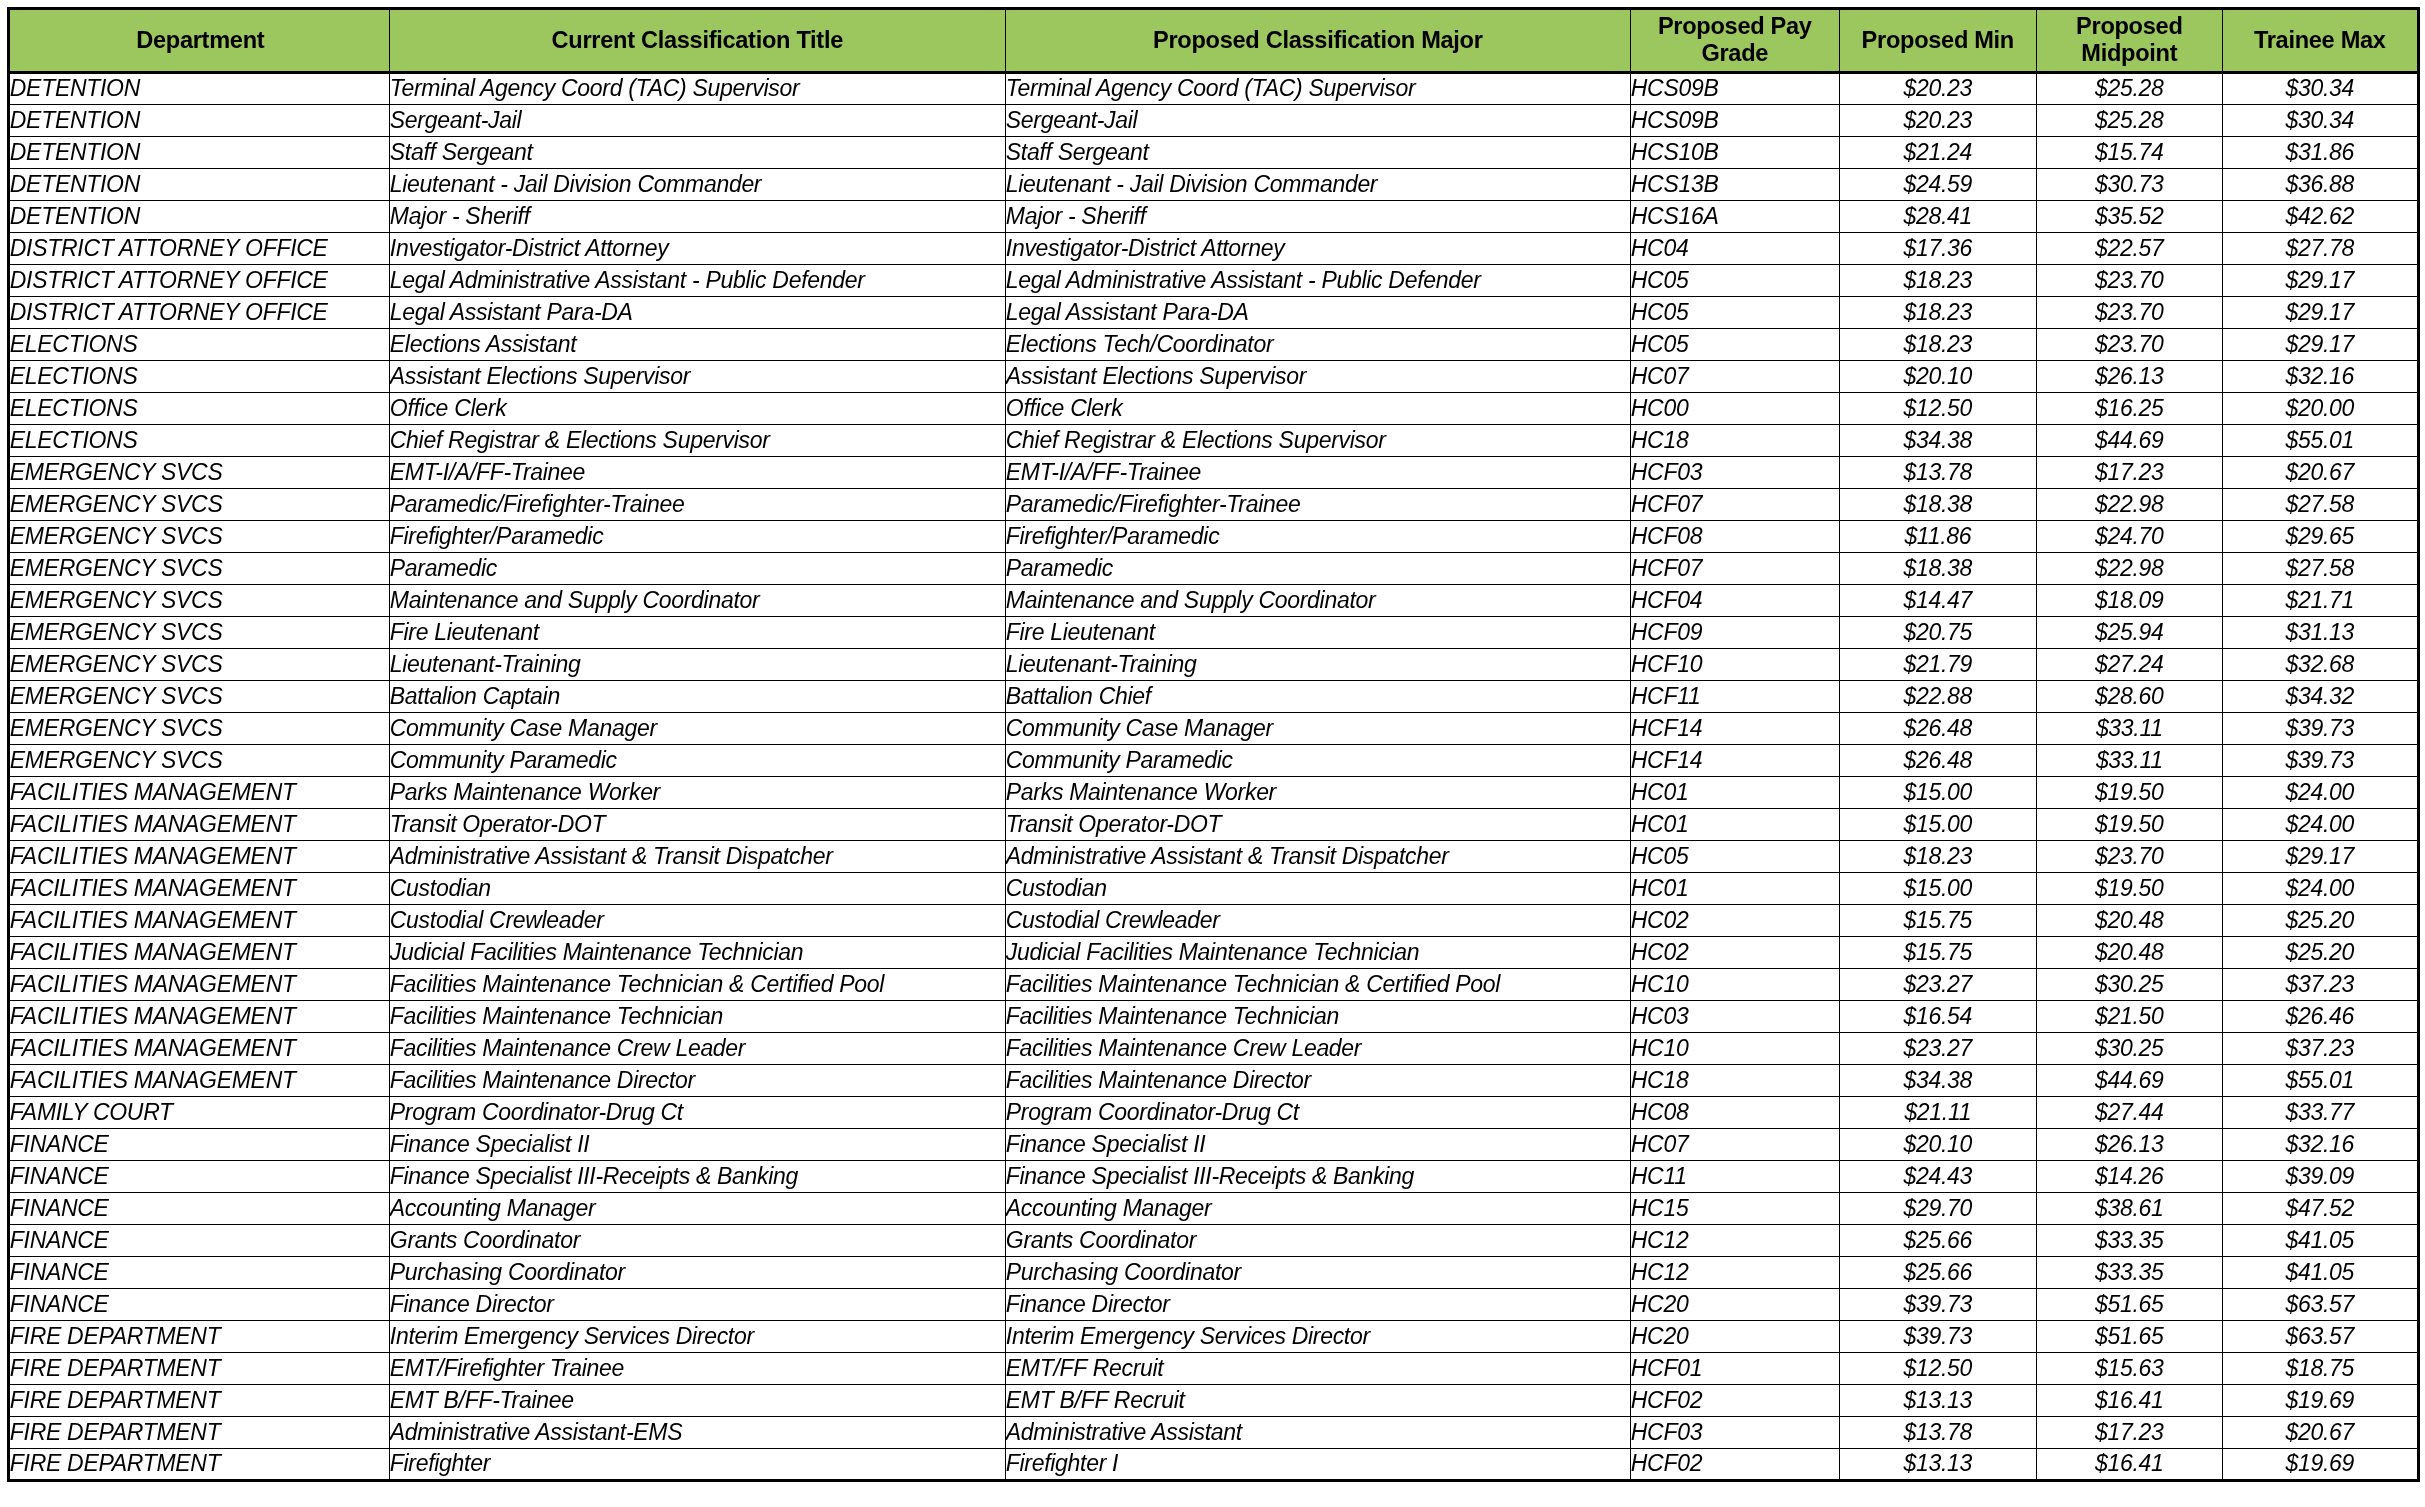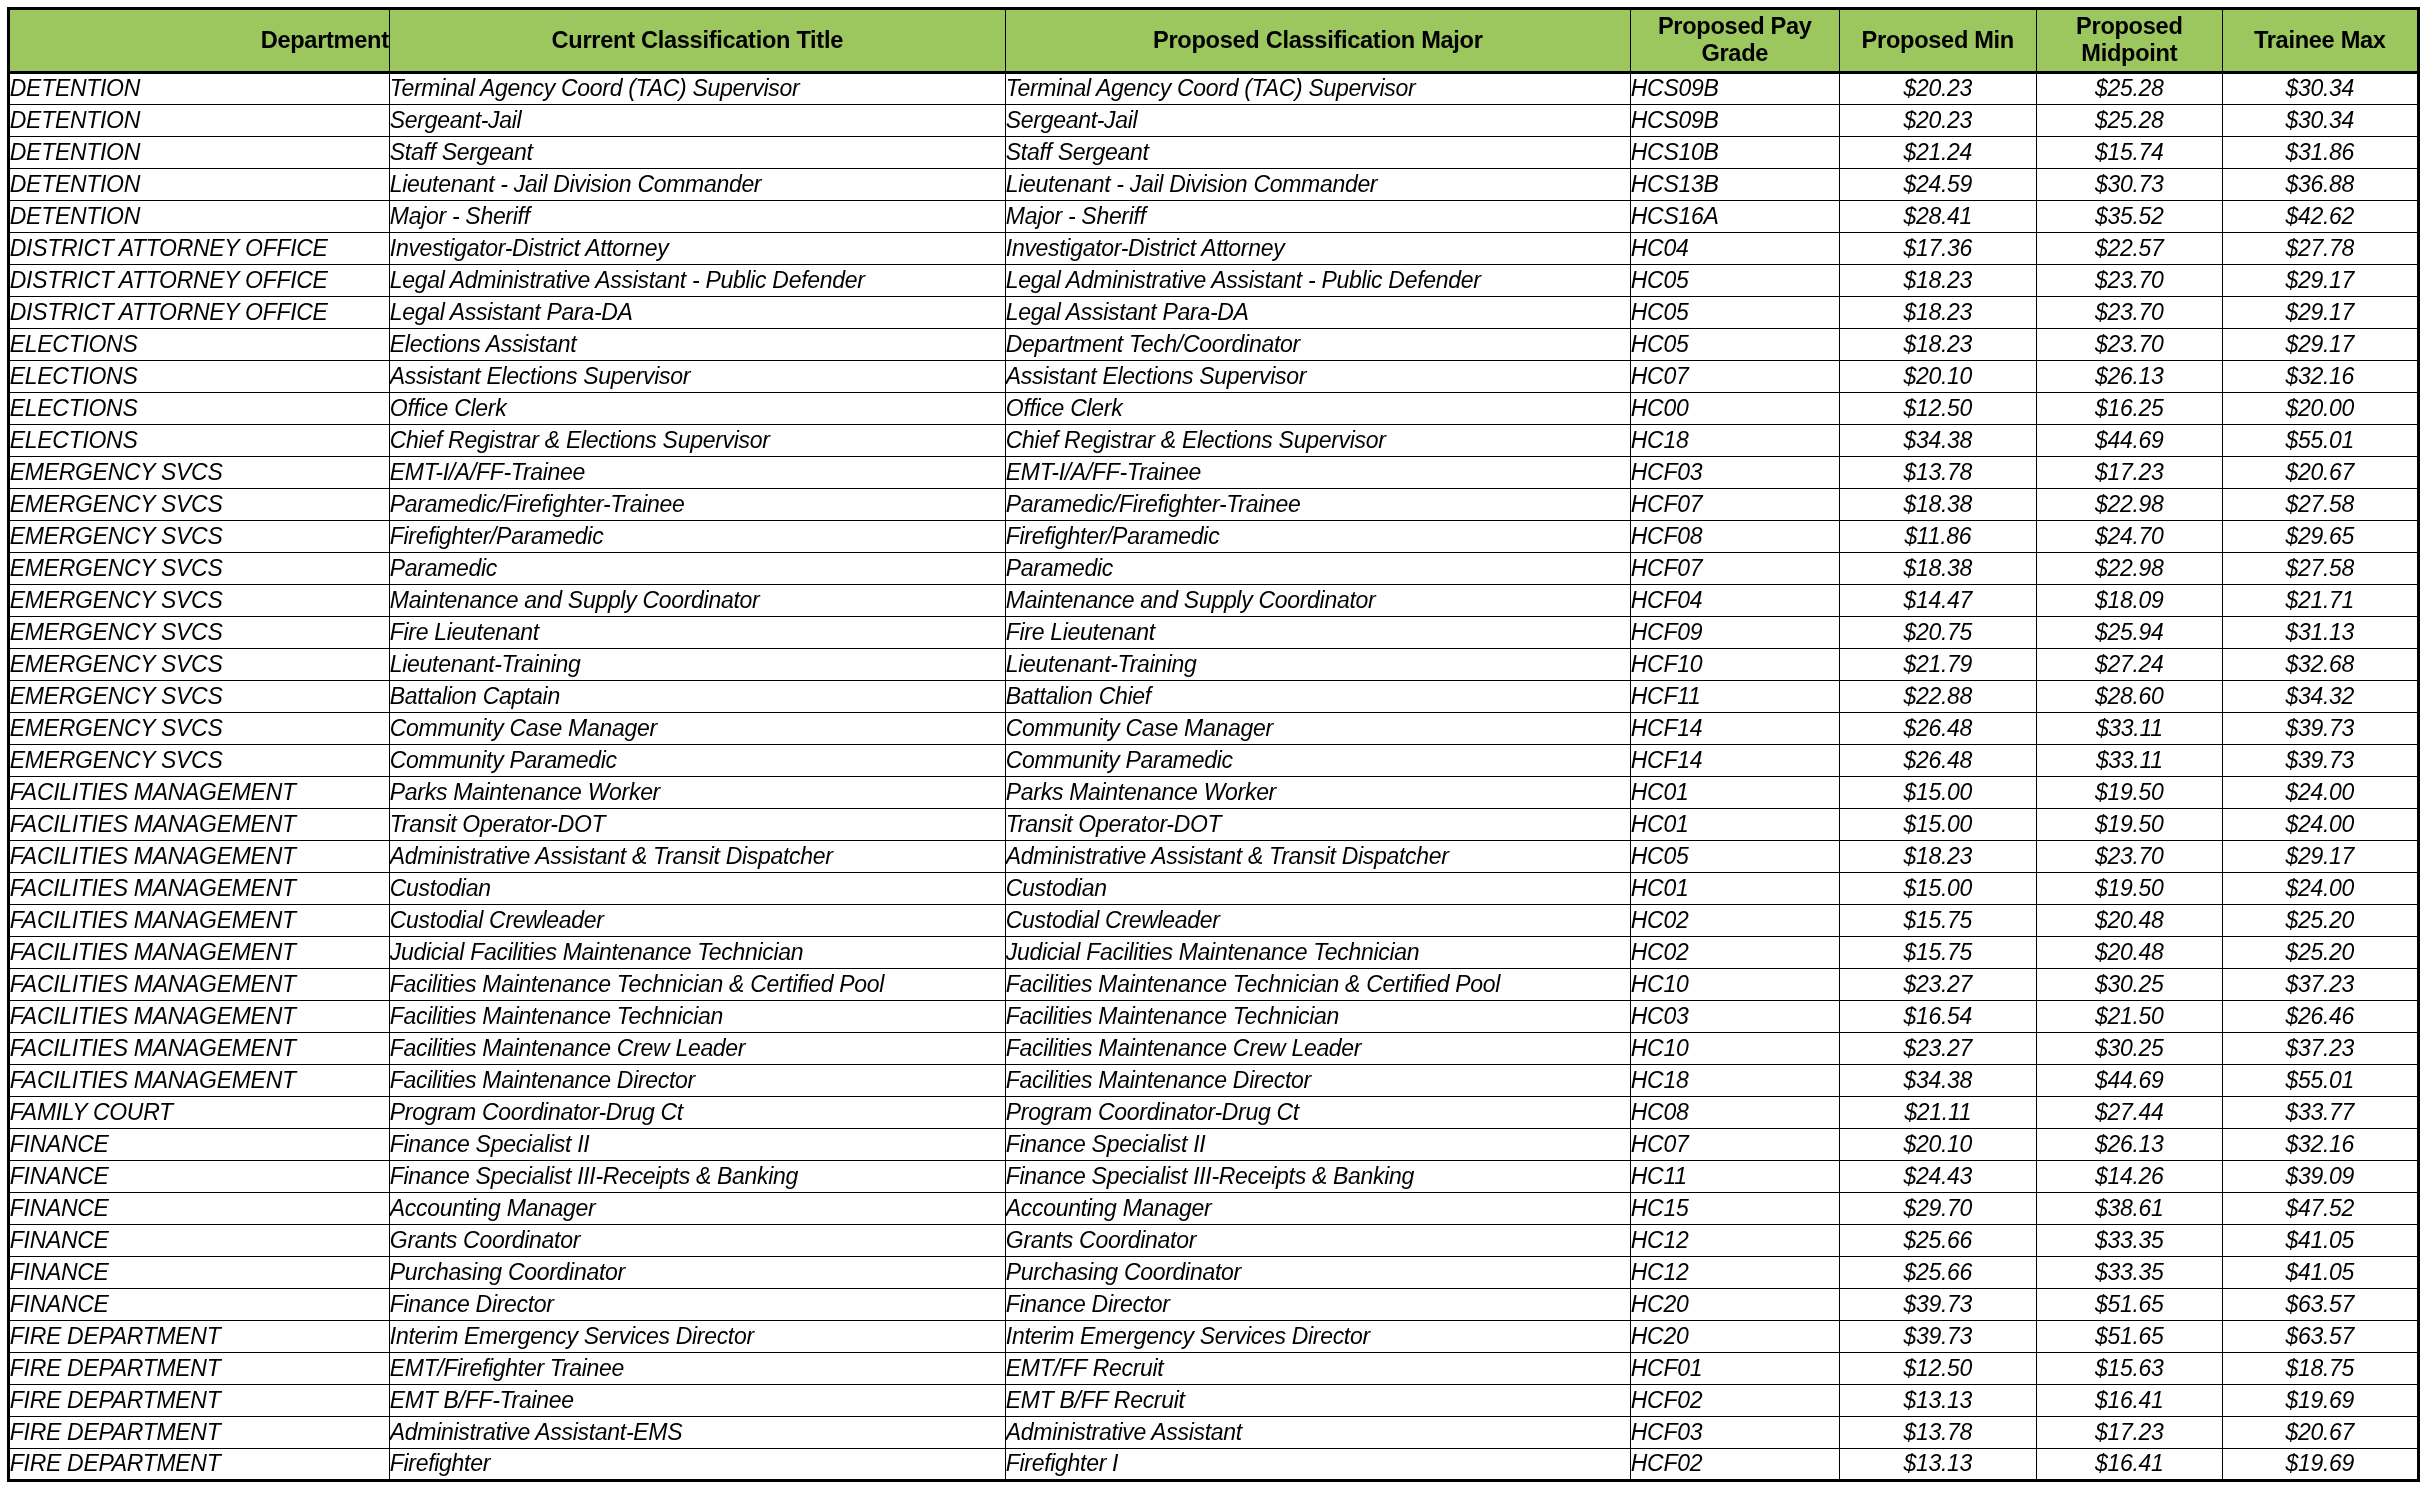--- a/index.html
+++ b/index.html
@@ -39,21 +39,21 @@
     background: var(--header-green, #9CC65E);
     font-weight: bold;
     font-size: 23.6px;
     text-align: center;
     letter-spacing: -0.3px;
     border-bottom: 3.4px solid #000;
     white-space: normal;
     line-height: 1.15;
     vertical-align: middle;
   }
-  table.grid th.left { text-align: right; padding-left: 2px; }
+  table.grid th.left { text-align: center; padding-left: 2px; }
   
   table.grid tbody tr { height: 32px; font-style: italic; }
   table.grid td {
     font-size: 23px;
     letter-spacing: -0.3px;
     vertical-align: middle;
     background: #ffffff;
   }
   td.left { text-align: left; padding-left: 6.8px; }
   td.center { text-align: center; }
@@ -156,21 +156,21 @@
           <td class="left">Legal Assistant Para-DA</td>
           <td class="left">Legal Assistant Para-DA</td>
           <td class="grade">HC05</td>
           <td class="center">$18.23</td>
           <td class="center">$23.70</td>
           <td class="center">$29.17</td>
         </tr>
         <tr>
           <td class="left">ELECTIONS</td>
           <td class="left">Elections Assistant</td>
-          <td class="left">Department Tech/Coordinator</td>
+          <td class="left">Elections Tech/Coordinator</td>
           <td class="grade">HC05</td>
           <td class="center">$18.23</td>
           <td class="center">$23.70</td>
           <td class="center">$29.17</td>
         </tr>
         <tr>
           <td class="left">ELECTIONS</td>
           <td class="left">Assistant Elections Supervisor</td>
           <td class="left">Assistant Elections Supervisor</td>
           <td class="grade">HC07</td>

